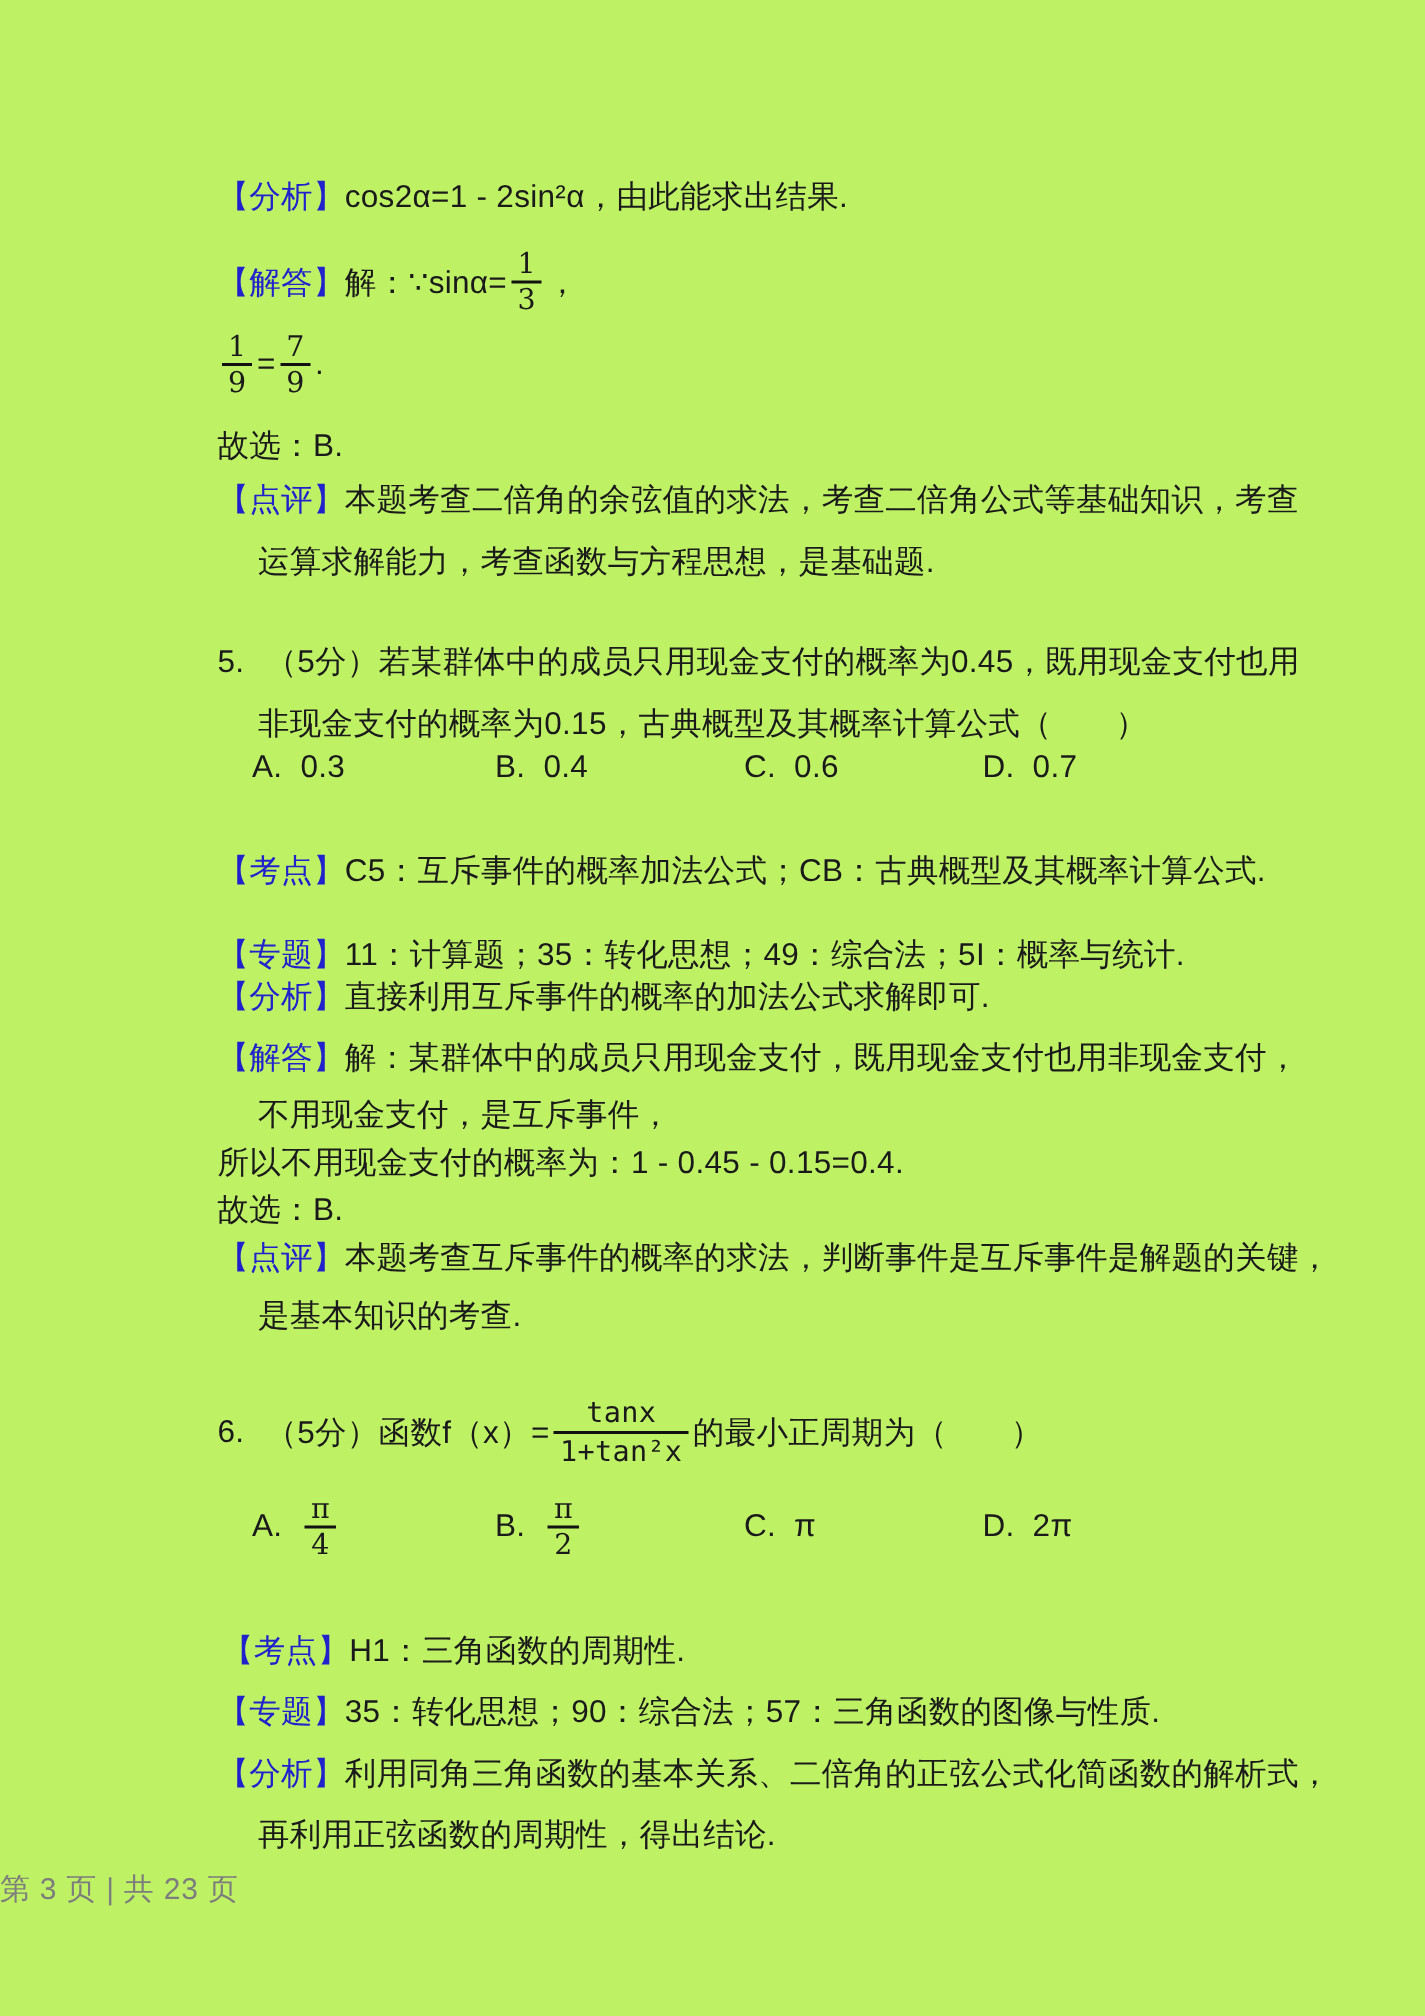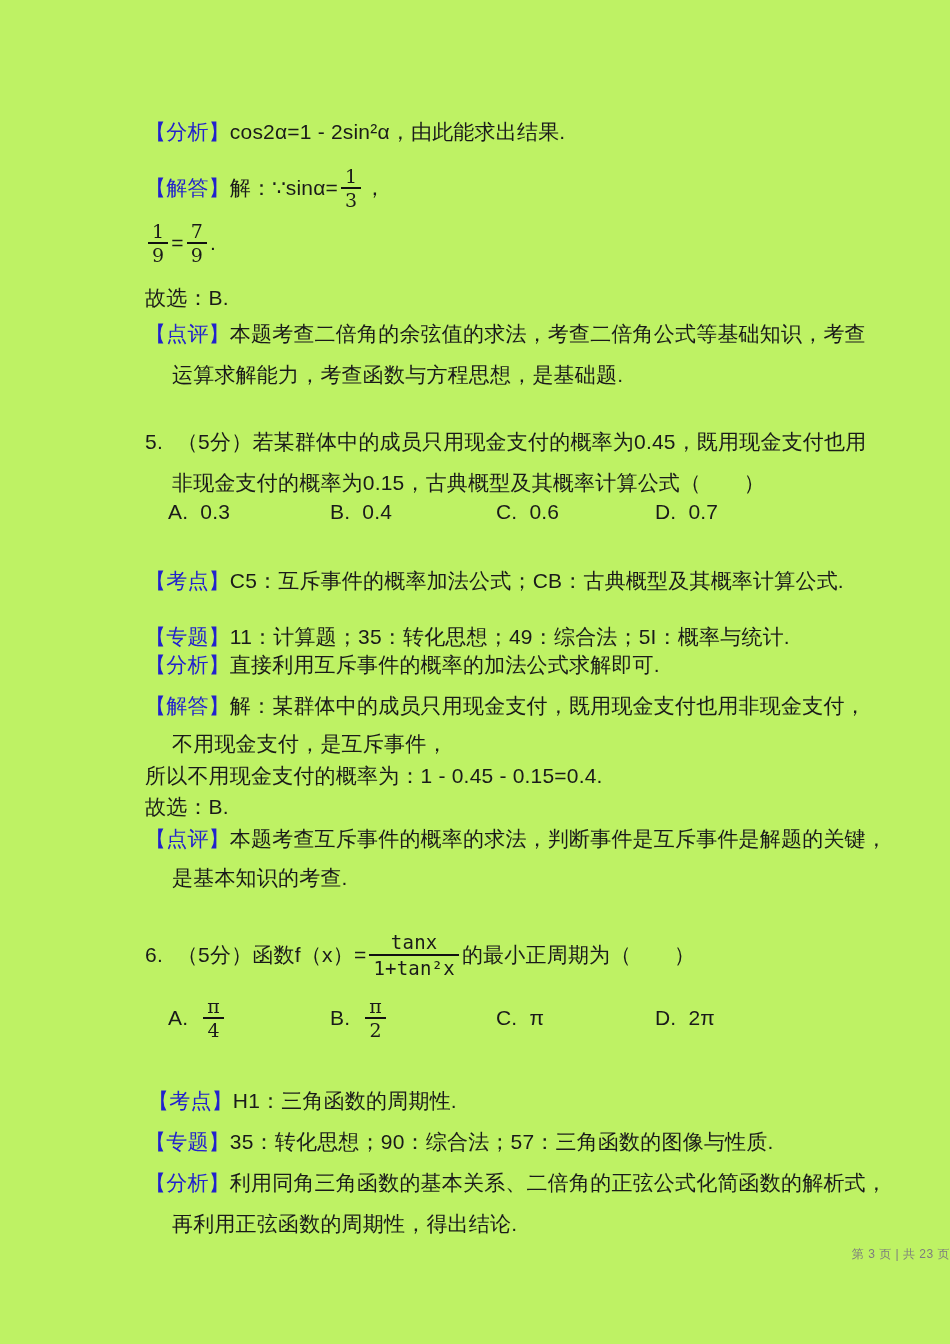--- a/index.html
+++ b/index.html
@@ -38,22 +38,22 @@
     line-height:22px;
   }
   .frac .num{padding:0 4px;}
   .frac .den{border-top:2px solid #111;padding:0 4px;}
   .frac-mono{font-family:"DejaVu Sans Mono","Liberation Mono",monospace;font-size:19px;line-height:24px;}
   .qnum{display:inline-block;margin-right:14px;}
   .optlabel{display:inline-block;margin-right:12px;}
   .footer{
     position:absolute;
     width:950px;
-    text-align:right;
-    font-size:12px;
+    text-align:left;
+    font-size:20px;
     color:#7d7d7d;
     letter-spacing:0.5px;
   }
 </style>
 </head>
 <body>
 
 <div class="page">
 
   <div class="line" style="left:145px;top:117px;">

